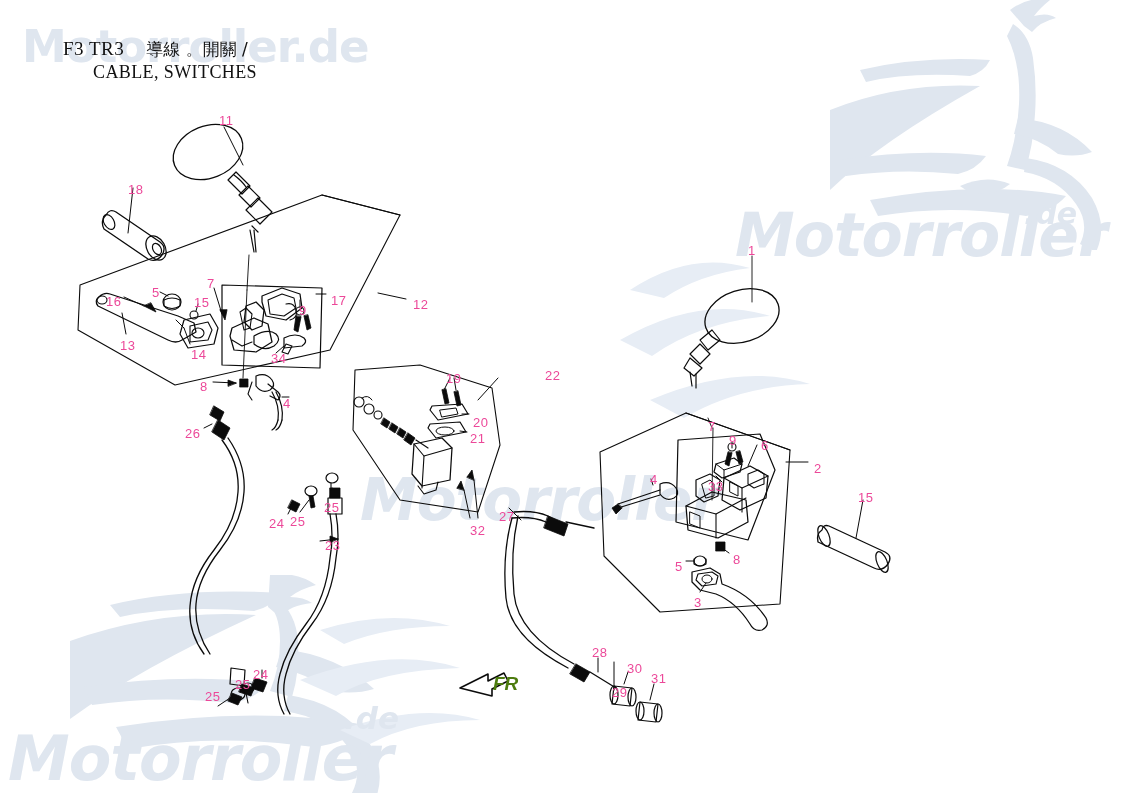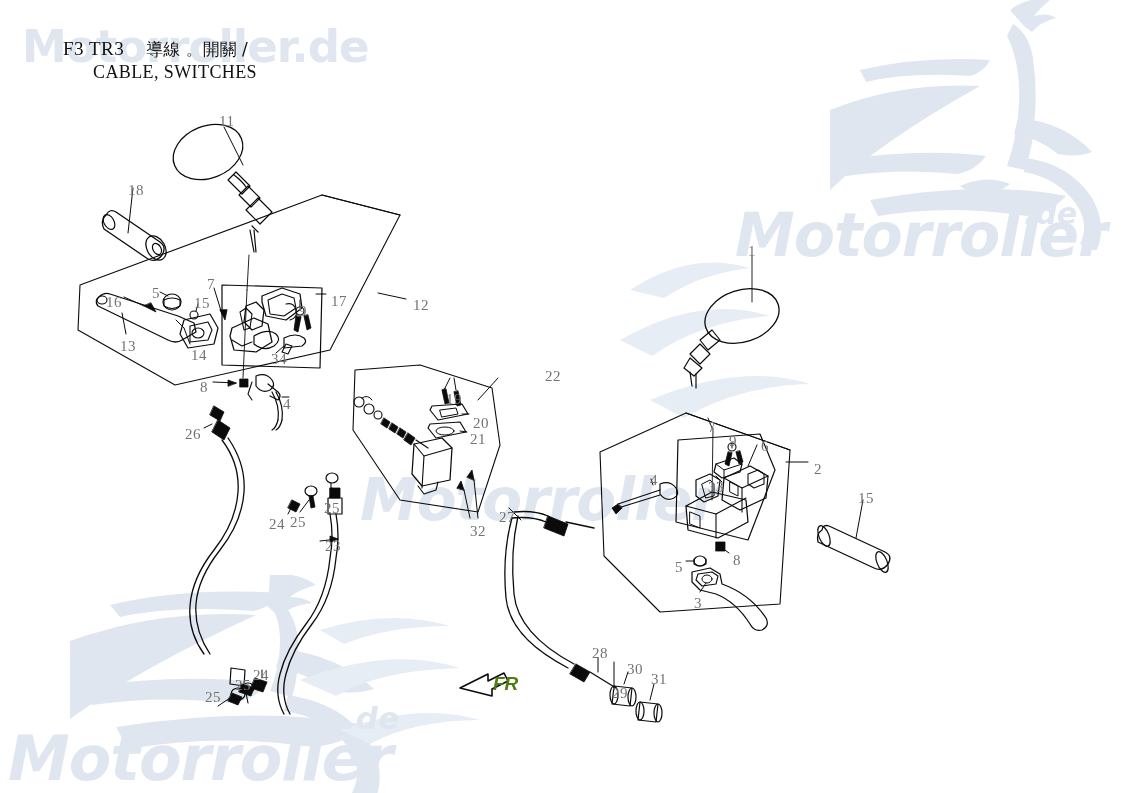--- a/index.html
+++ b/index.html
@@ -70,23 +70,23 @@
   #title-line2 {
     font-size: 18px;
     padding-left: 30px;
     letter-spacing: 0.4px;
     line-height: 1.25;
   }
   
   .callout {
     position: absolute;
     z-index: 4;
-    font-family: Liberation Serif, serif;
-    font-size: 15px;
-    color: #737373;
+    font-family: Liberation Sans, sans-serif;
+    font-size: 13px;
+    color: #ec4899;
     line-height: 1;
     white-space: nowrap;
     letter-spacing: 0.5px;
   }
   .fr-label {
     position: absolute;
     z-index: 4;
     font-family: "Liberation Sans", sans-serif;
     font-style: italic;
     font-weight: bold;
@@ -446,21 +446,21 @@
       <div class="callout" style="left: 729px; top: 434px;">9</div>
       <div class="callout" style="left: 858px; top: 491px;">15</div>
       <div class="callout" style="left: 219px; top: 114px;">11</div>
       <div class="callout" style="left: 413px; top: 298px;">12</div>
       <div class="callout" style="left: 120px; top: 339px;">13</div>
       <div class="callout" style="left: 191px; top: 348px;">14</div>
       <div class="callout" style="left: 194px; top: 296px;">15</div>
       <div class="callout" style="left: 106px; top: 295px;">16</div>
       <div class="callout" style="left: 331px; top: 294px;">17</div>
       <div class="callout" style="left: 128px; top: 183px;">18</div>
-      <div class="callout" style="left: 446px; top: 392px;">19</div>
+      <div class="callout" style="left: 446px; top: 372px;">19</div>
       <div class="callout" style="left: 473px; top: 416px;">20</div>
       <div class="callout" style="left: 470px; top: 432px;">21</div>
       <div class="callout" style="left: 504px; top: 369px; margin-left: 41px;">22</div>
       <div class="callout" style="left: 325px; top: 539px;">23</div>
       <div class="callout" style="left: 269px; top: 517px;">24</div>
       <div class="callout" style="left: 253px; top: 668px;">24</div>
       <div class="callout" style="left: 290px; top: 515px;">25</div>
       <div class="callout" style="left: 324px; top: 501px;">25</div>
       <div class="callout" style="left: 235px; top: 678px;">25</div>
       <div class="callout" style="left: 205px; top: 690px;">25</div>

